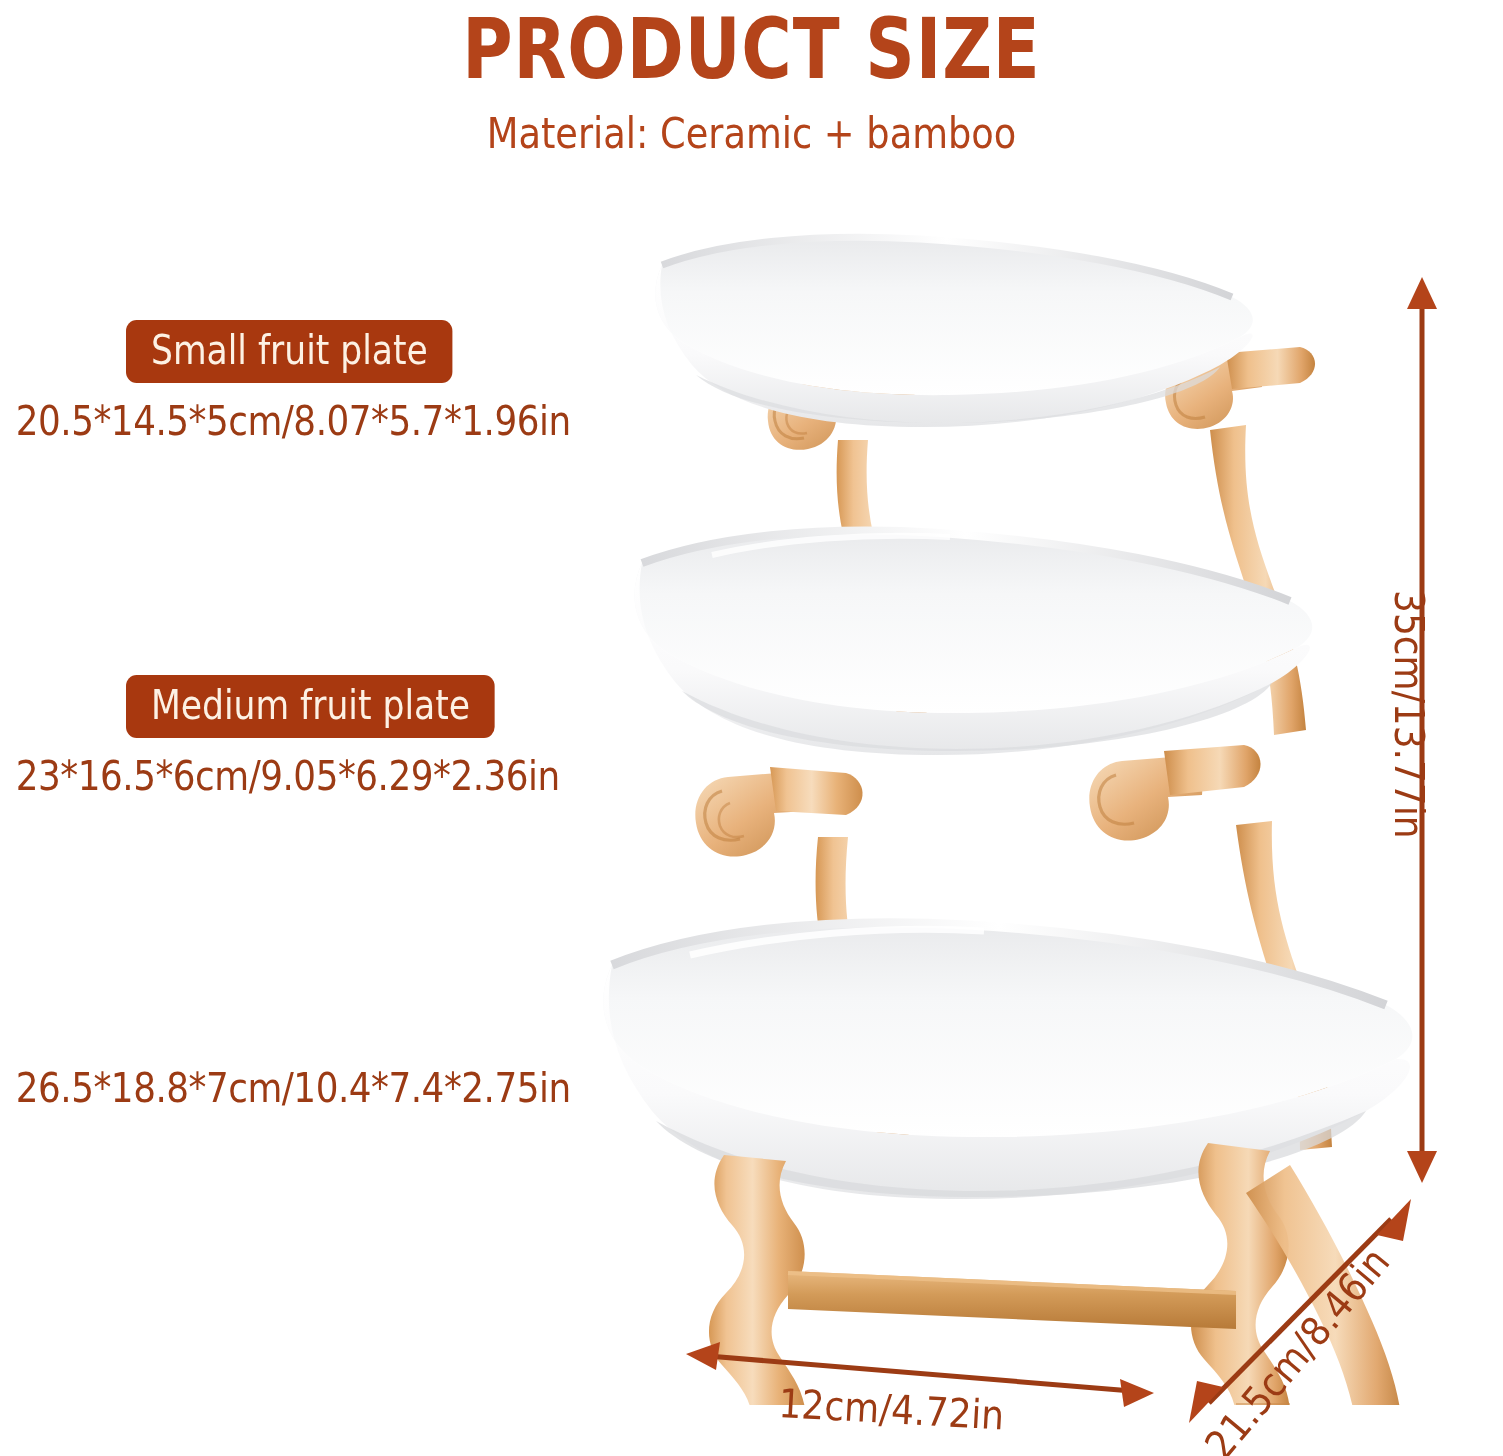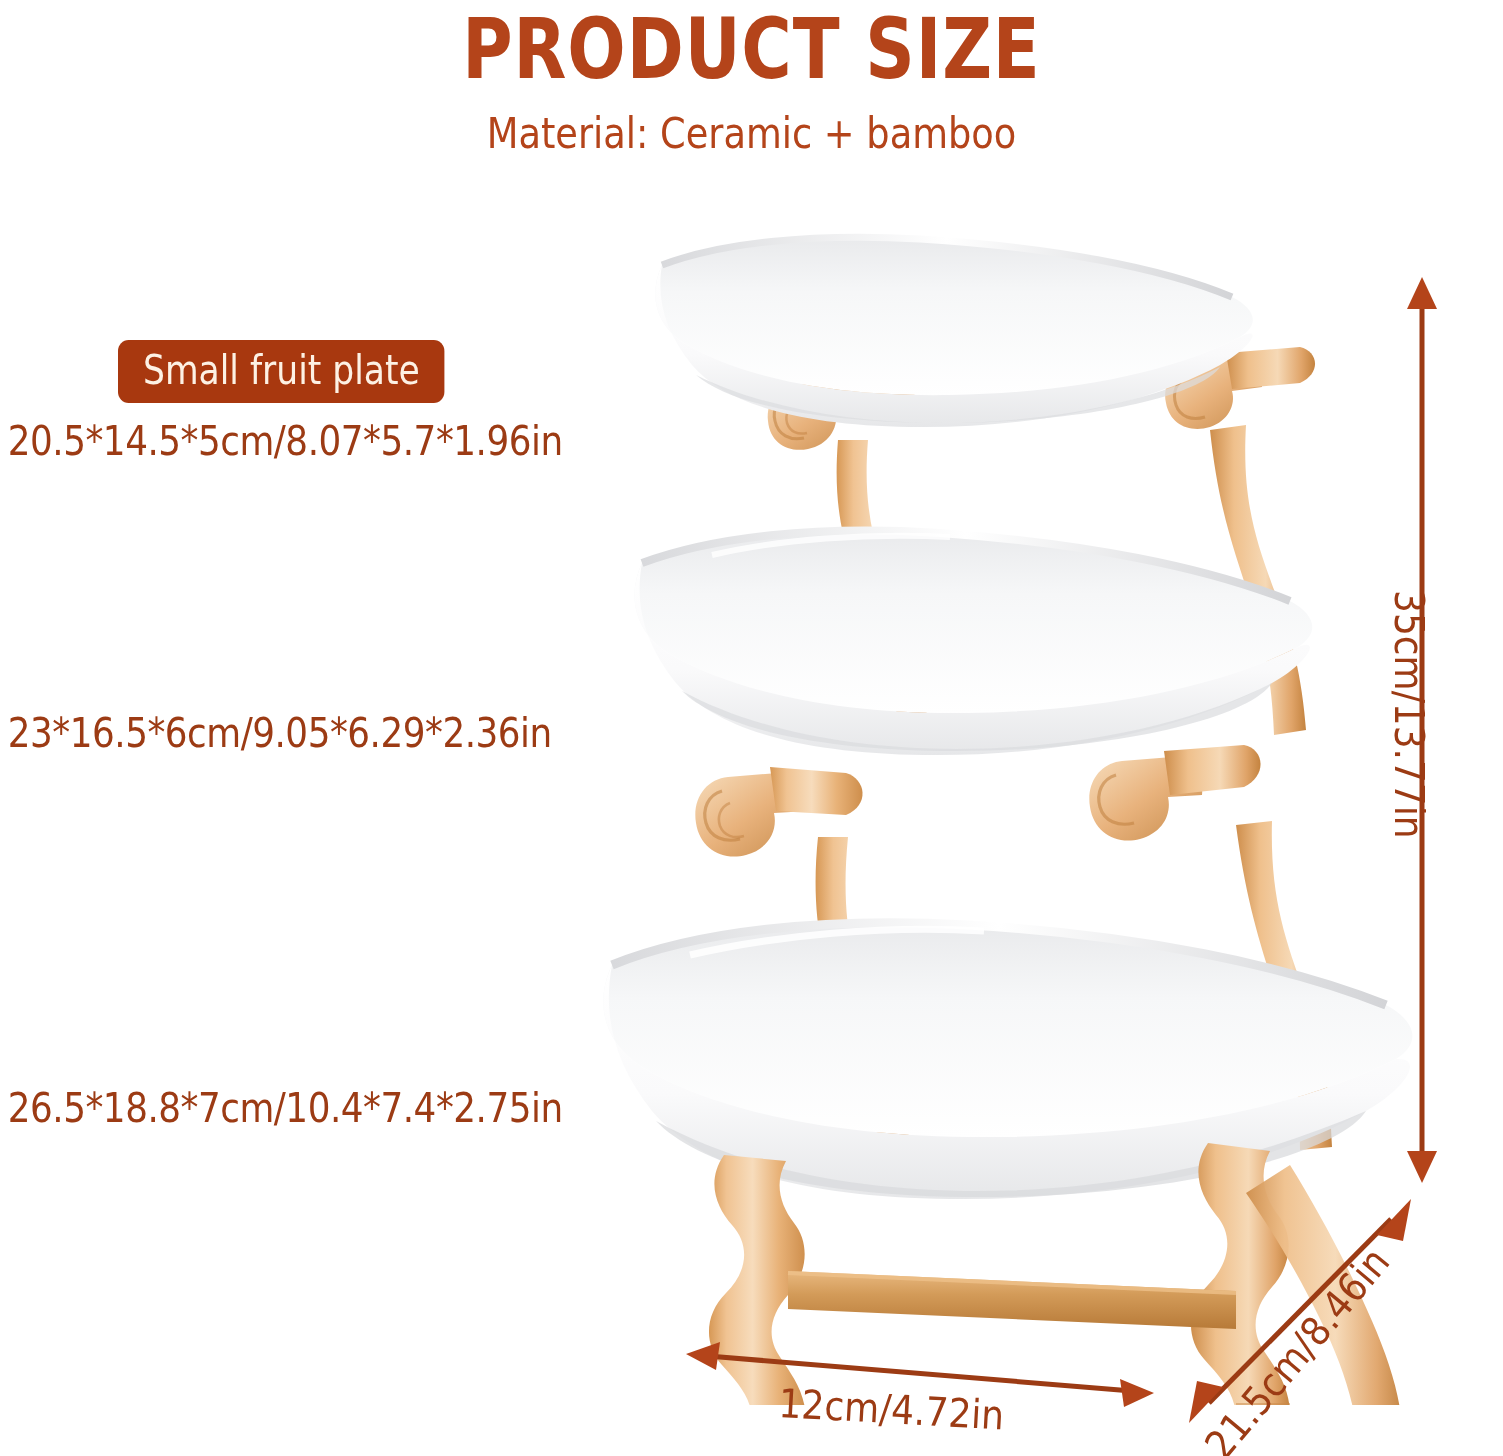--- a/index.html
+++ b/index.html
@@ -20,21 +20,21 @@
     transform:scaleX(0.92);transform-origin:50% 50%;
   }
   .subtitle{
     position:absolute;left:0;top:108px;width:1503px;text-align:center;
     font-family:"DejaVu Sans Condensed","DejaVu Sans","Liberation Sans",sans-serif;
     font-size:43px;color:#B4441A;white-space:nowrap;
     transform:scaleX(0.95);transform-origin:50% 50%;
   }
 
   
-  .spec{position:absolute;left:0;margin-top:20px;}
+  .spec{position:absolute;left:8px;}
   .badge{
     display:inline-block;background:#A8380F;color:#FDF1E4;
     border-radius:11px;padding:9px 26px 12px 26px;
     font-family:"DejaVu Sans Condensed","DejaVu Sans","Liberation Sans",sans-serif;
     font-size:40px;line-height:1.05;white-space:nowrap;
     transform:scaleX(0.96);transform-origin:0% 50%;
   }
   .badge-row{padding-left:118px;}
   .dims{
     margin-top:14px;padding-left:8px;
@@ -75,20 +75,23 @@
   <div class="subtitle">Material: Ceramic + bamboo</div>
 
   <div class="spec" style="top:320px;">
     <div class="badge-row">
       <span class="badge">Small fruit plate</span>
     </div>
     <div class="dims">20.5*14.5*5cm/8.07*5.7*1.96in</div>
   </div>
 
   <div class="spec" style="top:675px;">
+    <div class="badge-row">
+      <span class="badge">Medium fruit plate</span>
+    </div>
     <div class="dims">23*16.5*6cm/9.05*6.29*2.36in</div>
   </div>
 
   <div class="spec" style="top:1050px;">
     <div class="dims">26.5*18.8*7cm/10.4*7.4*2.75in</div>
   </div>
 
   <svg id="product" viewBox="0 0 850 1180">
     <defs>
 

